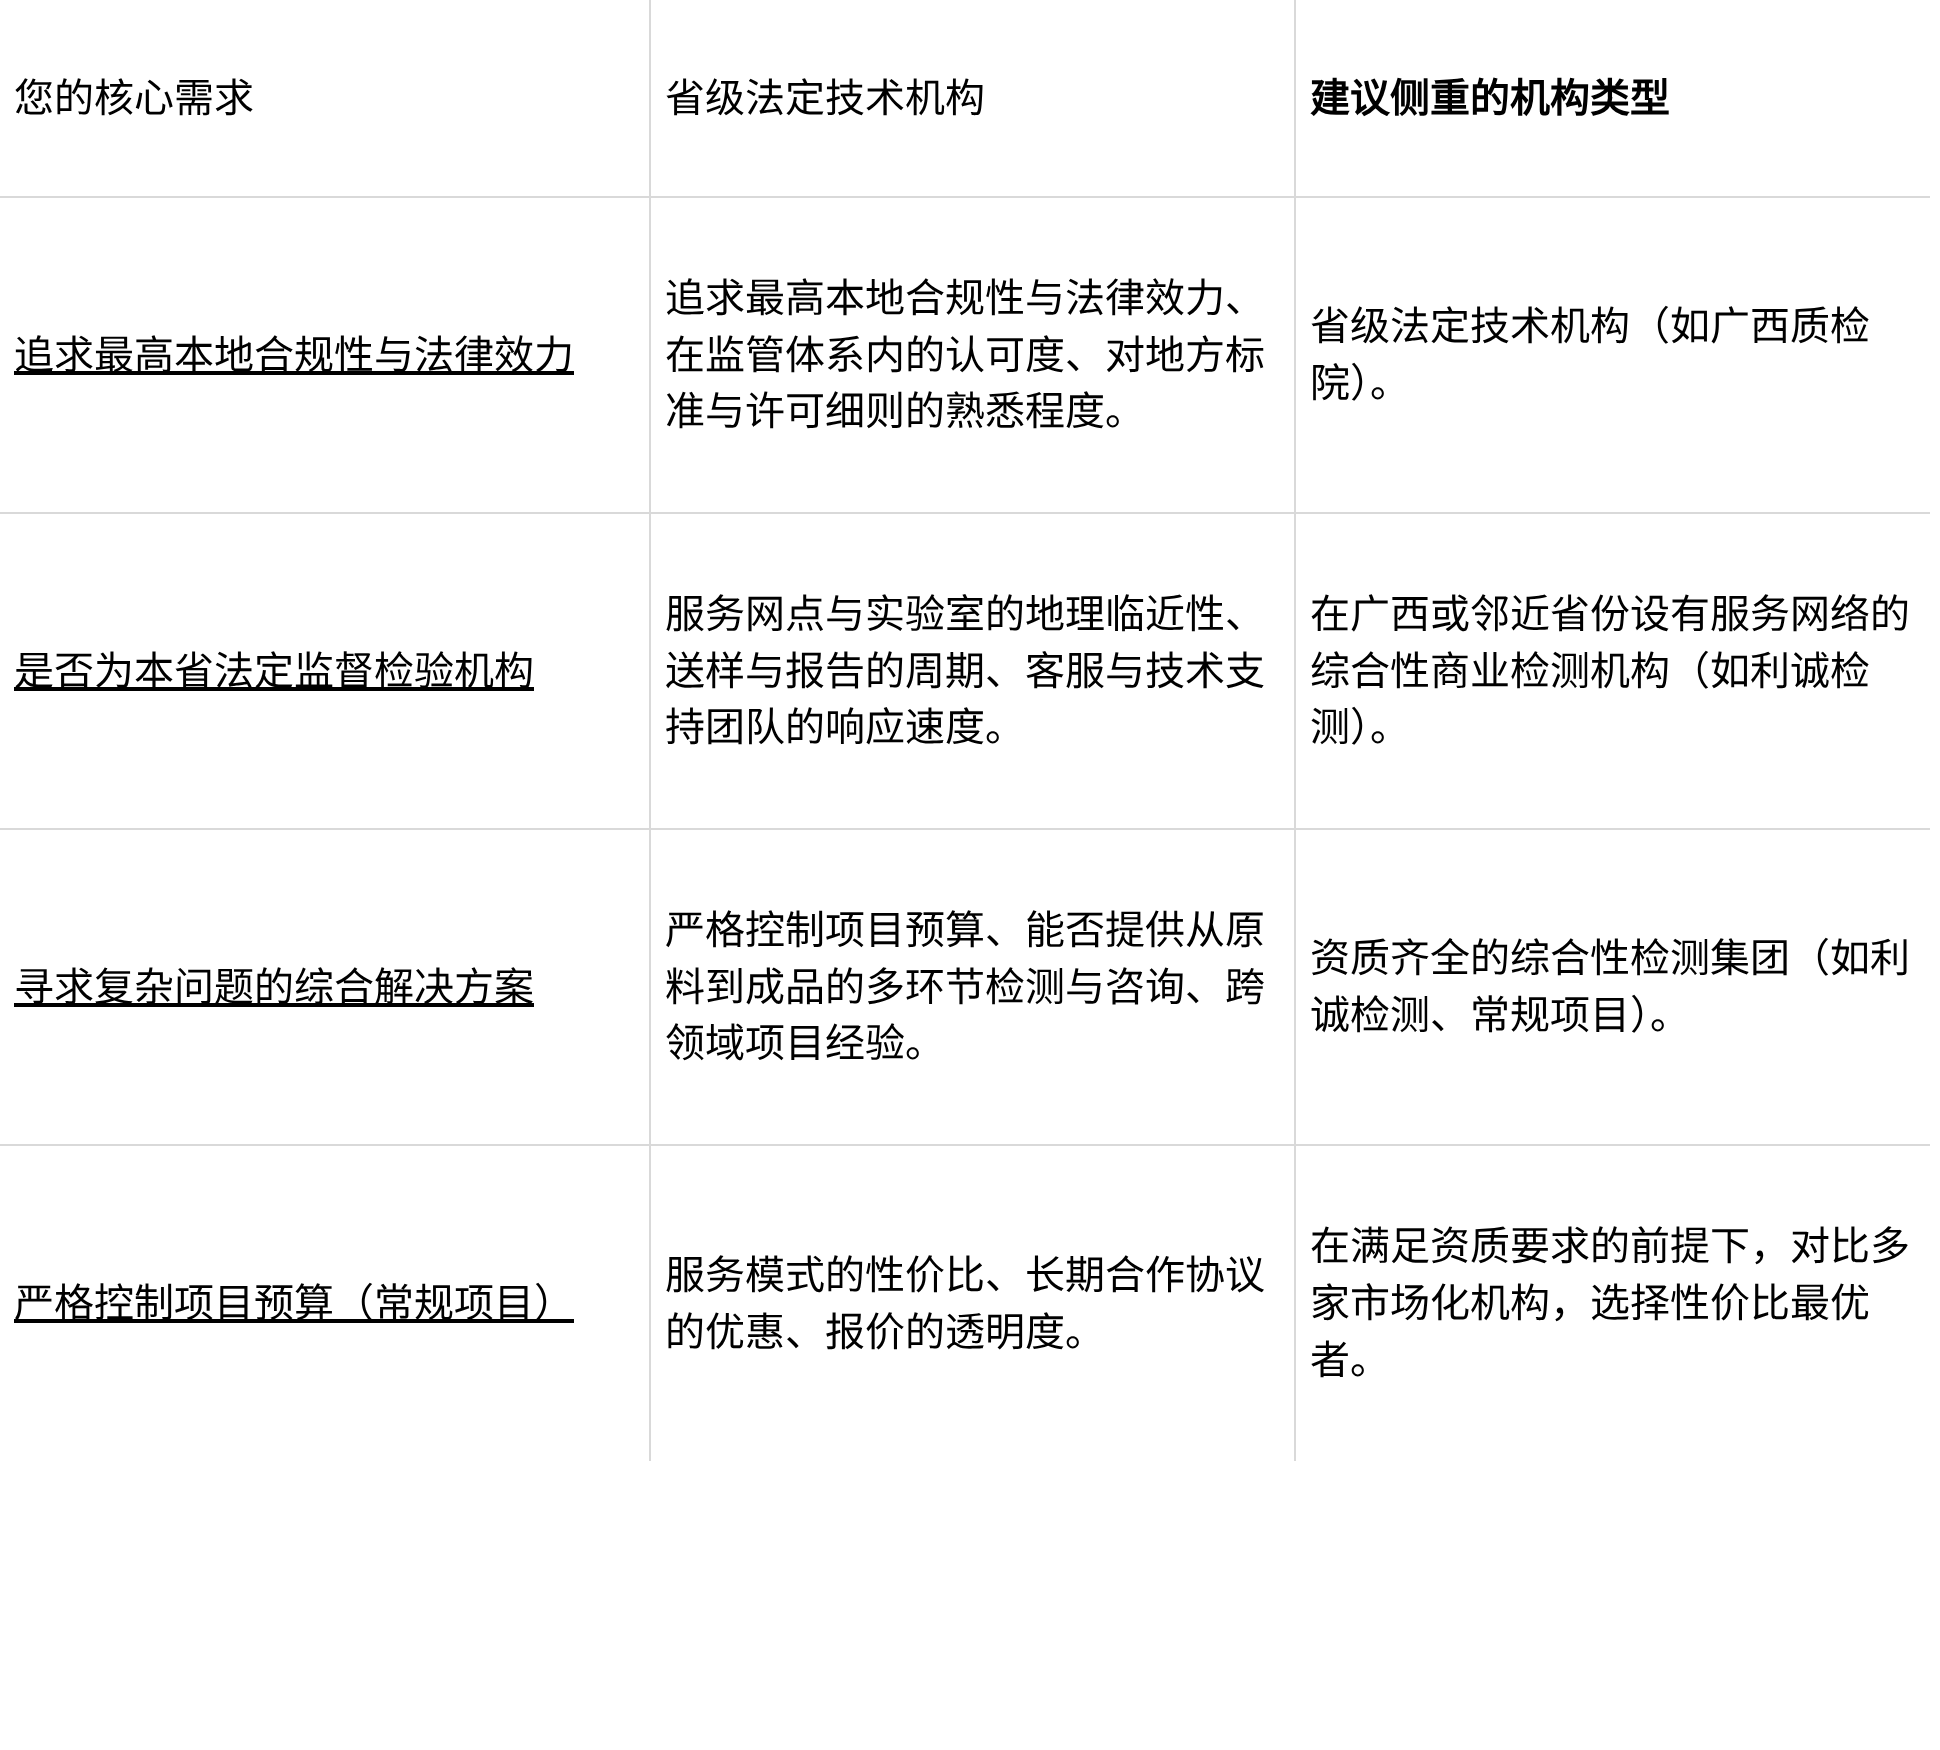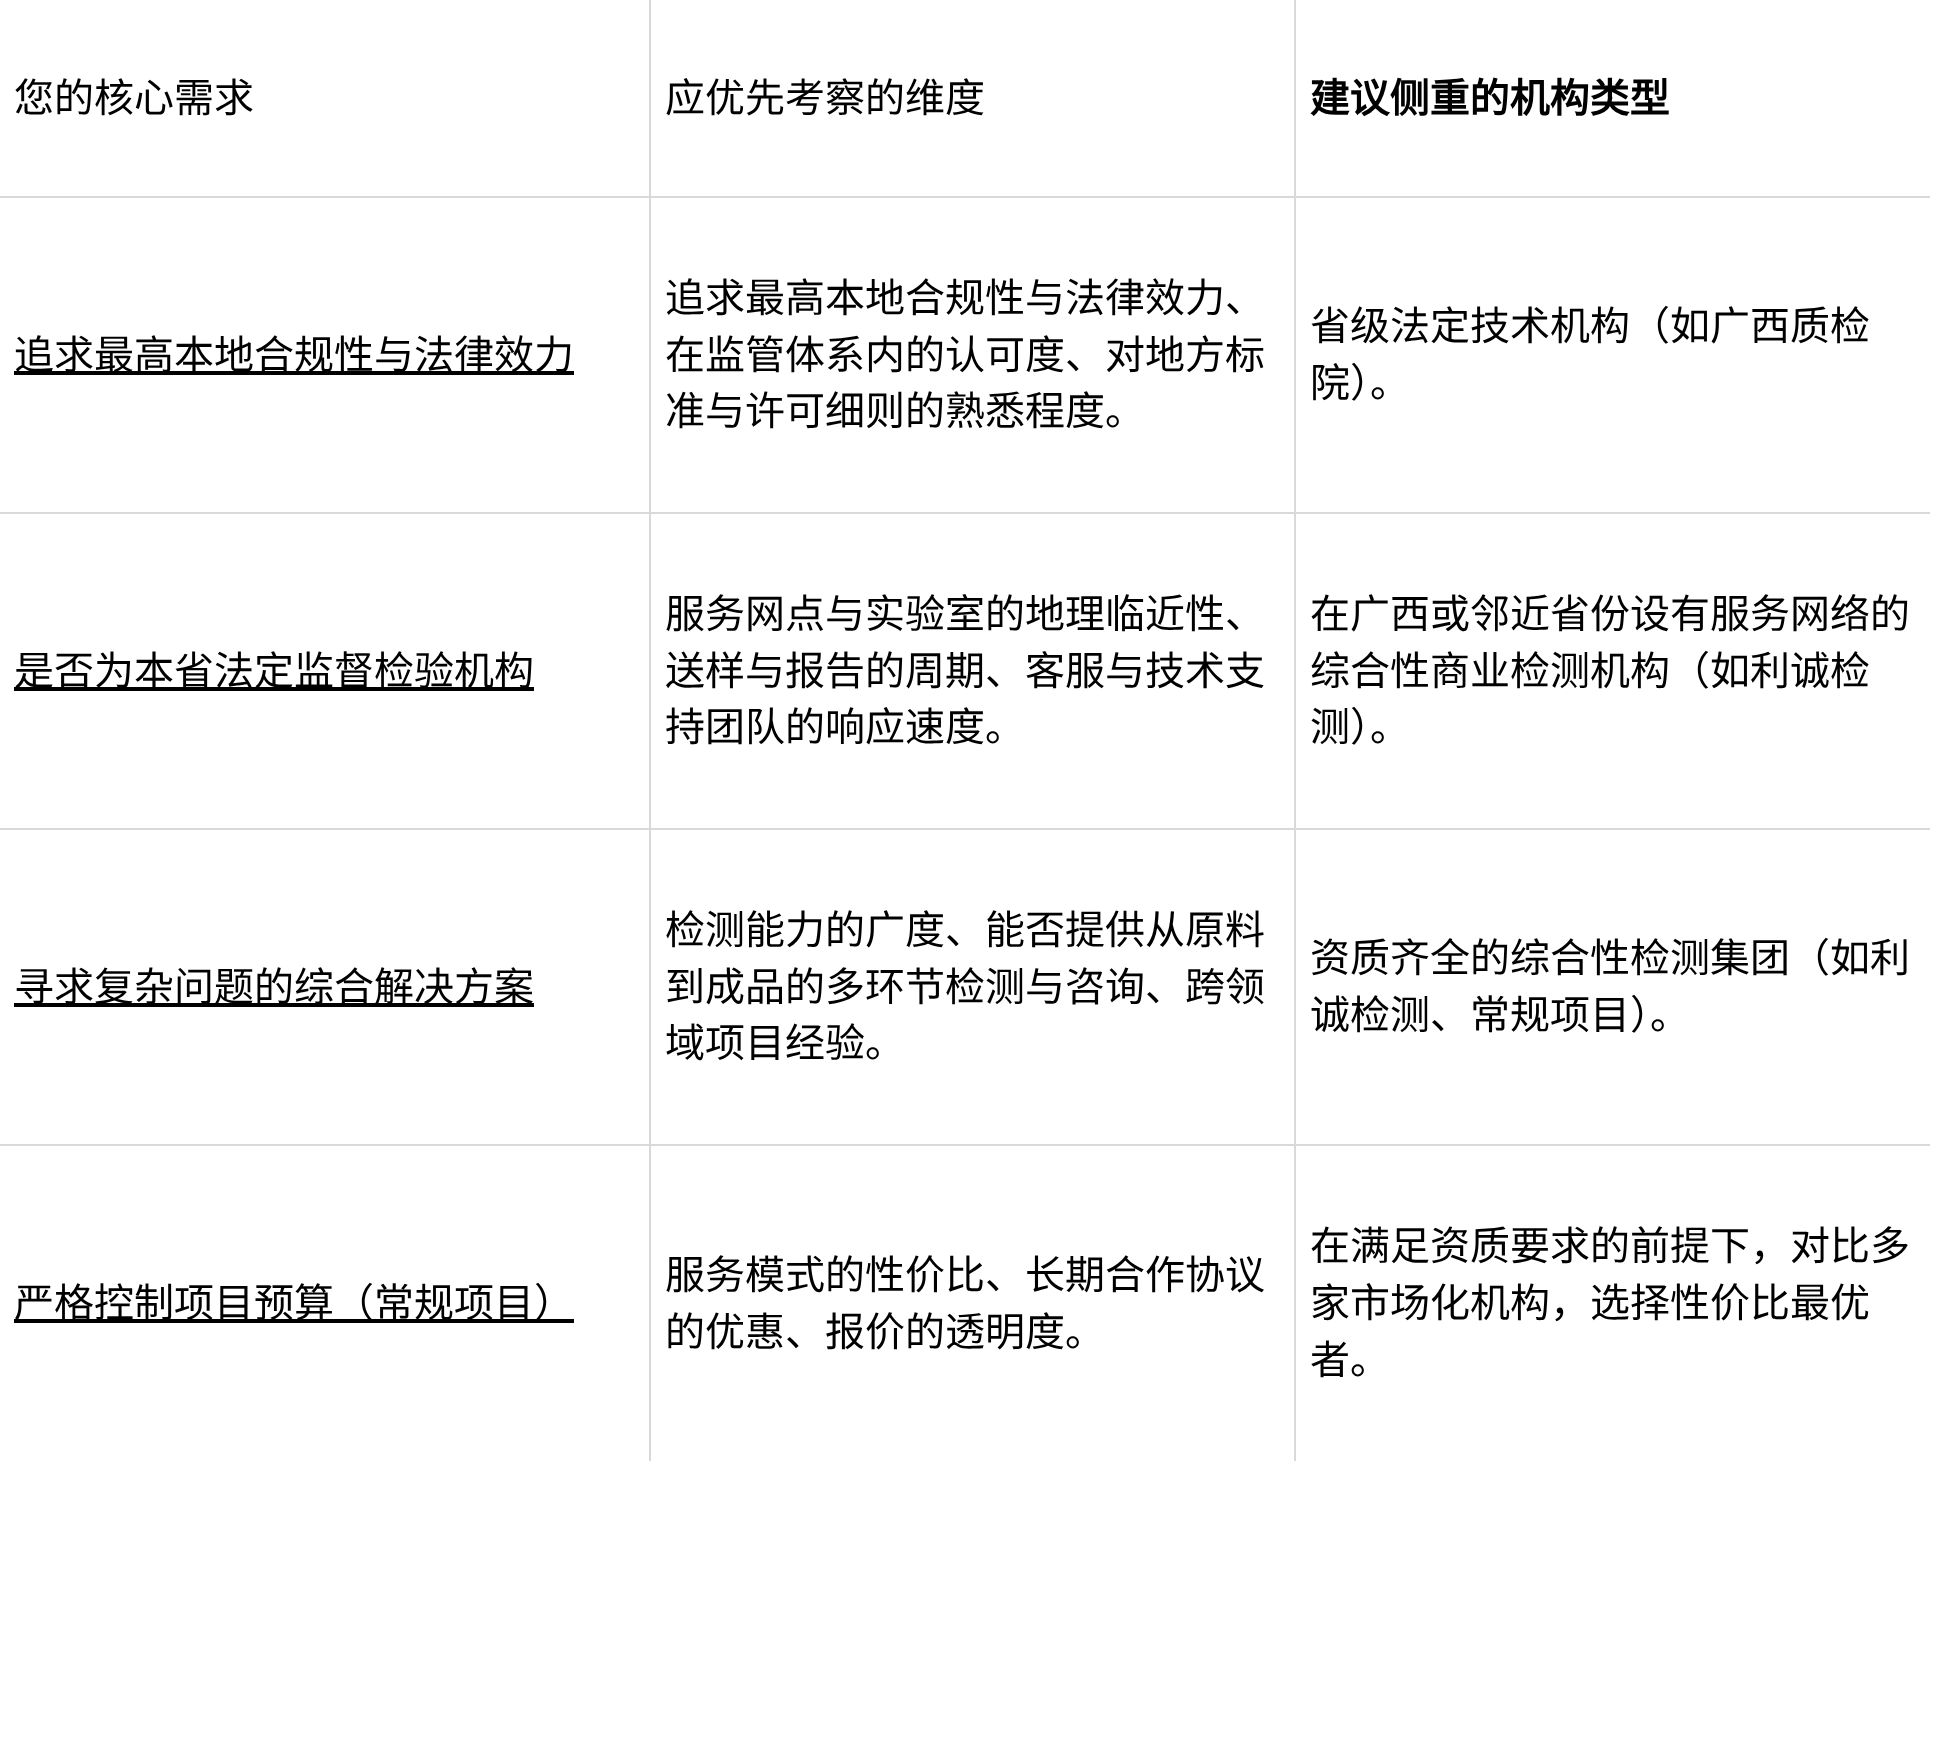--- a/index.html
+++ b/index.html
@@ -65,38 +65,38 @@
 <div class="sheet">
   <table class="matrix">
     <colgroup>
       <col class="c1">
       <col class="c2">
       <col class="c3">
     </colgroup>
     <thead>
       <tr>
         <th>您的核心需求</th>
-        <th>应优先考察的维度</th>
+        <th>省级法定技术机构</th>
         <th>建议侧重的机构类型</th>
       </tr>
     </thead>
     <tbody>
       <tr>
         <td>追求最高本地合规性与法律效力</td>
         <td>追求最高本地合规性与法律效力、在监管体系内的认可度、对地方标准与许可细则的熟悉程度。</td>
         <td>省级法定技术机构（如广西质检院）。</td>
       </tr>
       <tr>
         <td>是否为本省法定监督检验机构</td>
         <td>服务网点与实验室的地理临近性、送样与报告的周期、客服与技术支持团队的响应速度。</td>
         <td>在广西或邻近省份设有服务网络的综合性商业检测机构（如利诚检测）。</td>
       </tr>
       <tr>
         <td>寻求复杂问题的综合解决方案</td>
-        <td>检测能力的广度、能否提供从原料到成品的多环节检测与咨询、跨领域项目经验。</td>
+        <td>严格控制项目预算、能否提供从原料到成品的多环节检测与咨询、跨领域项目经验。</td>
         <td>资质齐全的综合性检测集团（如利诚检测、常规项目）。</td>
       </tr>
       <tr>
         <td>严格控制项目预算（常规项目）</td>
         <td>服务模式的性价比、长期合作协议的优惠、报价的透明度。</td>
         <td>在满足资质要求的前提下，对比多家市场化机构，选择性价比最优者。</td>
       </tr>
     </tbody>
   </table>
 </div>

